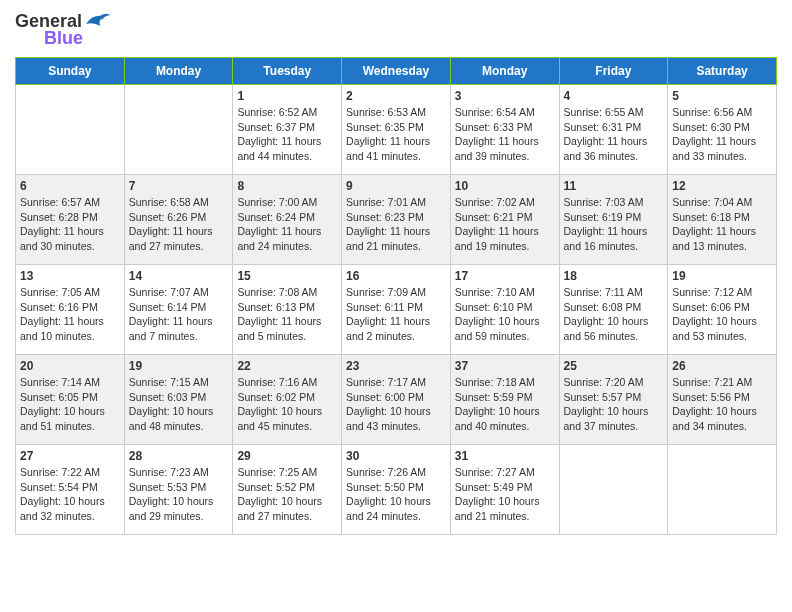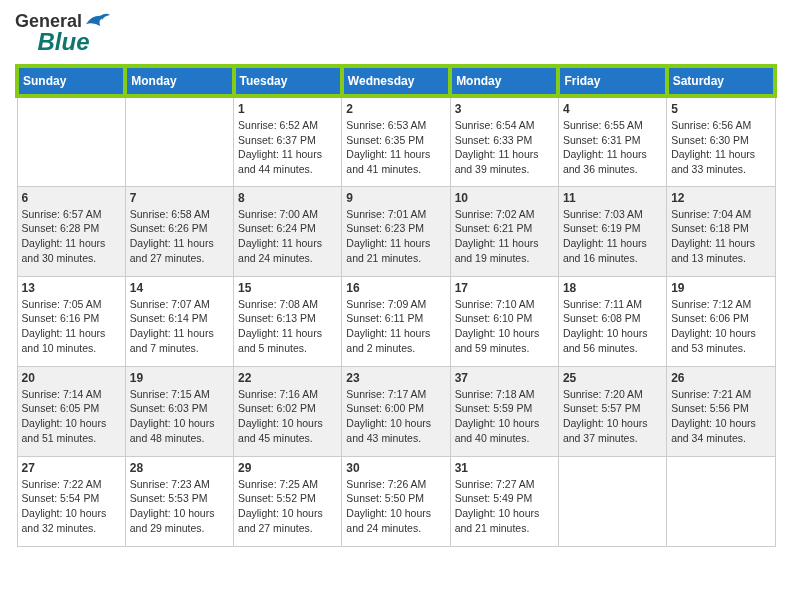--- a/index.html
+++ b/index.html
@@ -20,24 +20,23 @@
       display: flex;
       align-items: center;
       gap: 2px;
     }
     .logo-text-general {
       font-size: 18px;
       font-weight: bold;
       color: #333;
     }
     .logo-text-blue {
-      font-size: 24px;
-      font-weight: bold;
-      color: #0f766e;
-      font-style: italic;
+      font-size: 18px;
+      font-weight: bold;
+      color: #8b5cf6;
     }
     .logo-bird {
       width: 28px;
       height: 22px;
     }
     .title-block {
       text-align: right;
     }
     .month-title {
       font-size: 36px;
@@ -53,22 +52,22 @@
       width: 100%;
       border-collapse: collapse;
       table-layout: fixed;
     }
     thead tr th {
       background-color: #2176c7;
       color: #fff;
       font-size: 12px;
       font-weight: bold;
       padding: 6px 4px;
-      text-align: left;
-      border: 4px solid #84cc16;
+      text-align: center;
+      border: 1px solid #84cc16;
     }
     tbody tr {
       border-bottom: 1px solid #ccc;
     }
     tbody tr:nth-child(odd) {
       background: #fff;
     }
     tbody tr:nth-child(even) {
       background: #f0f0f0;
     }

